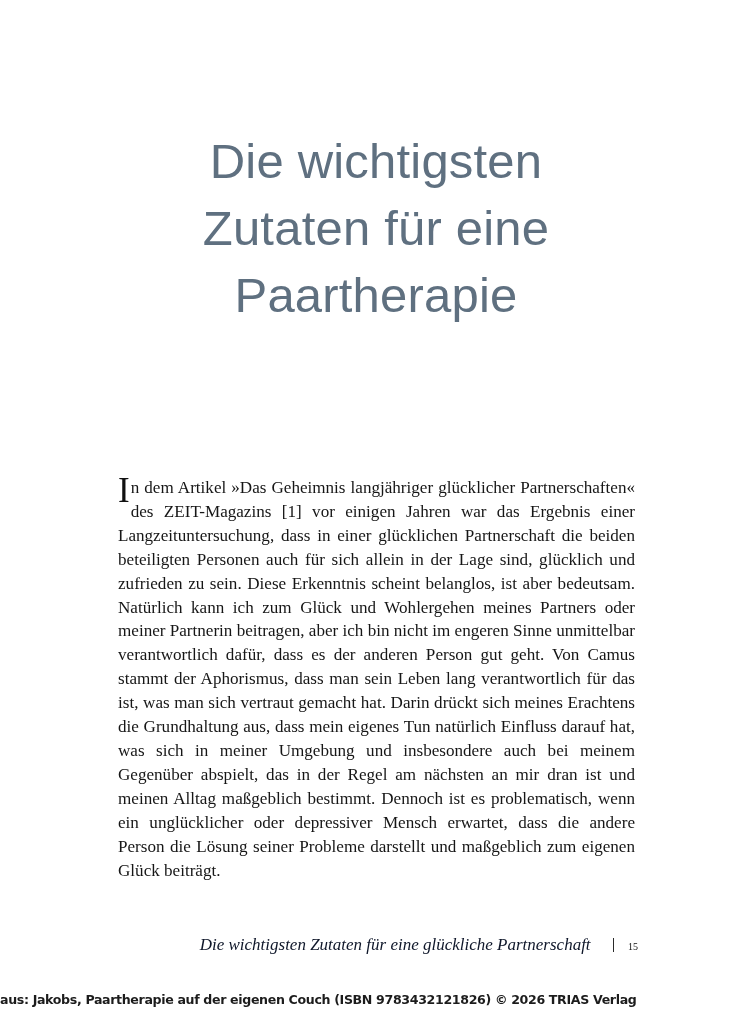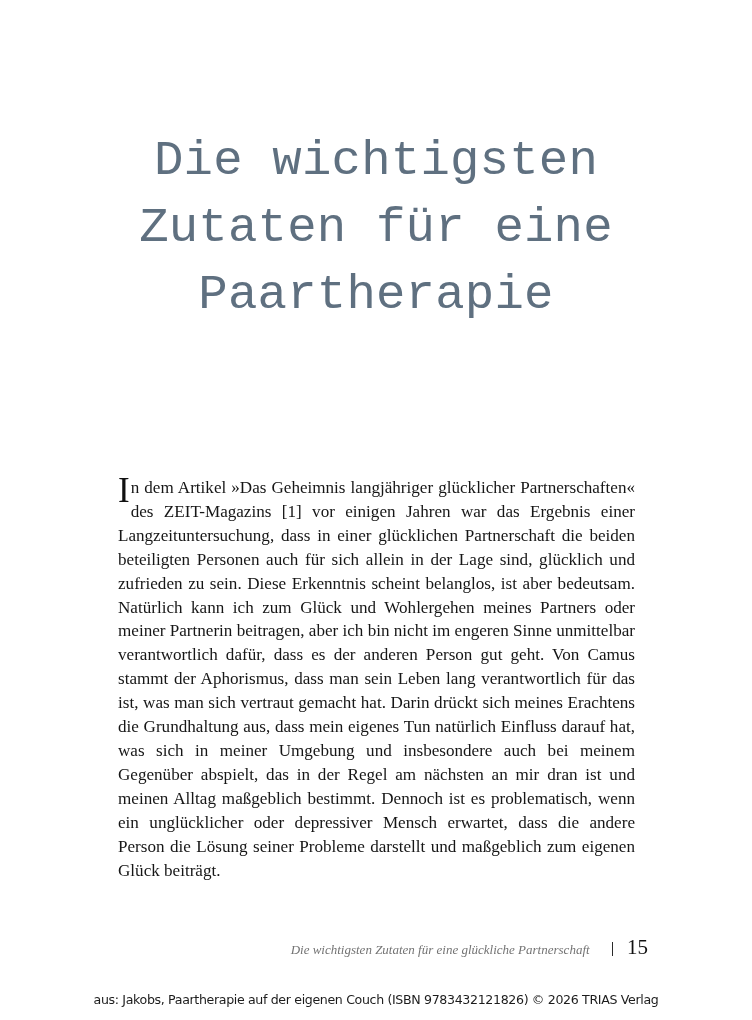--- a/index.html
+++ b/index.html
@@ -22,21 +22,21 @@
     background: #ffffff;
   }
 
   
   .chapter-title {
     position: absolute;
     left: 118px;
     top: 128px;
     width: 516px;
     text-align: center;
-    font-family: Liberation Mono, monospace;
+    font-family: Liberation Sans, sans-serif;
     font-weight: 300;
     font-size: 49px;
     line-height: 67px;
     letter-spacing: 0.2px;
     color: #5f7080;
     margin: 0;
   }
   .chapter-title .tline {
     display: block;
     white-space: nowrap;
@@ -79,54 +79,54 @@
     top: 935px;
     width: 530px;
     display: flex;
     align-items: baseline;
     justify-content: flex-end;
     gap: 0;
   }
   .footer-title {
     font-family: "Liberation Serif", "DejaVu Serif", serif;
     font-style: italic;
-    font-size: 13px;
-    color: #737373;
+    font-size: 17px;
+    color: #0f172a;
     white-space: nowrap;
   }
   .footer-sep {
     display: inline-block;
     width: 1.4px;
     height: 14px;
     background: #2a2a2a;
     margin: 0 14px 0 22px;
     position: relative;
     top: 2px;
     flex: 0 0 auto;
   }
   .footer-pageno {
     font-family: "Liberation Serif", "DejaVu Serif", serif;
-    font-size: 21px;
+    font-size: 10px;
     color: #111111;
     min-width: 20px;
     text-align: left;
   }
 
   
   .source-line {
     position: absolute;
     left: 0;
     right: 0;
     top: 992px;
-    text-align: center;
     font-family: "DejaVu Sans", "Liberation Sans", sans-serif;
     font-size: 12.6px;
     letter-spacing: -0.35px;
     color: #1c1c1c;
     white-space: nowrap;
+    font-weight: bold;
   }
 </style>
 </head>
 <body>
 
 <div class="page">
 
   <h1 class="chapter-title">
     <span class="tline">Die wichtigsten</span>
     <span class="tline">Zutaten für eine</span>

